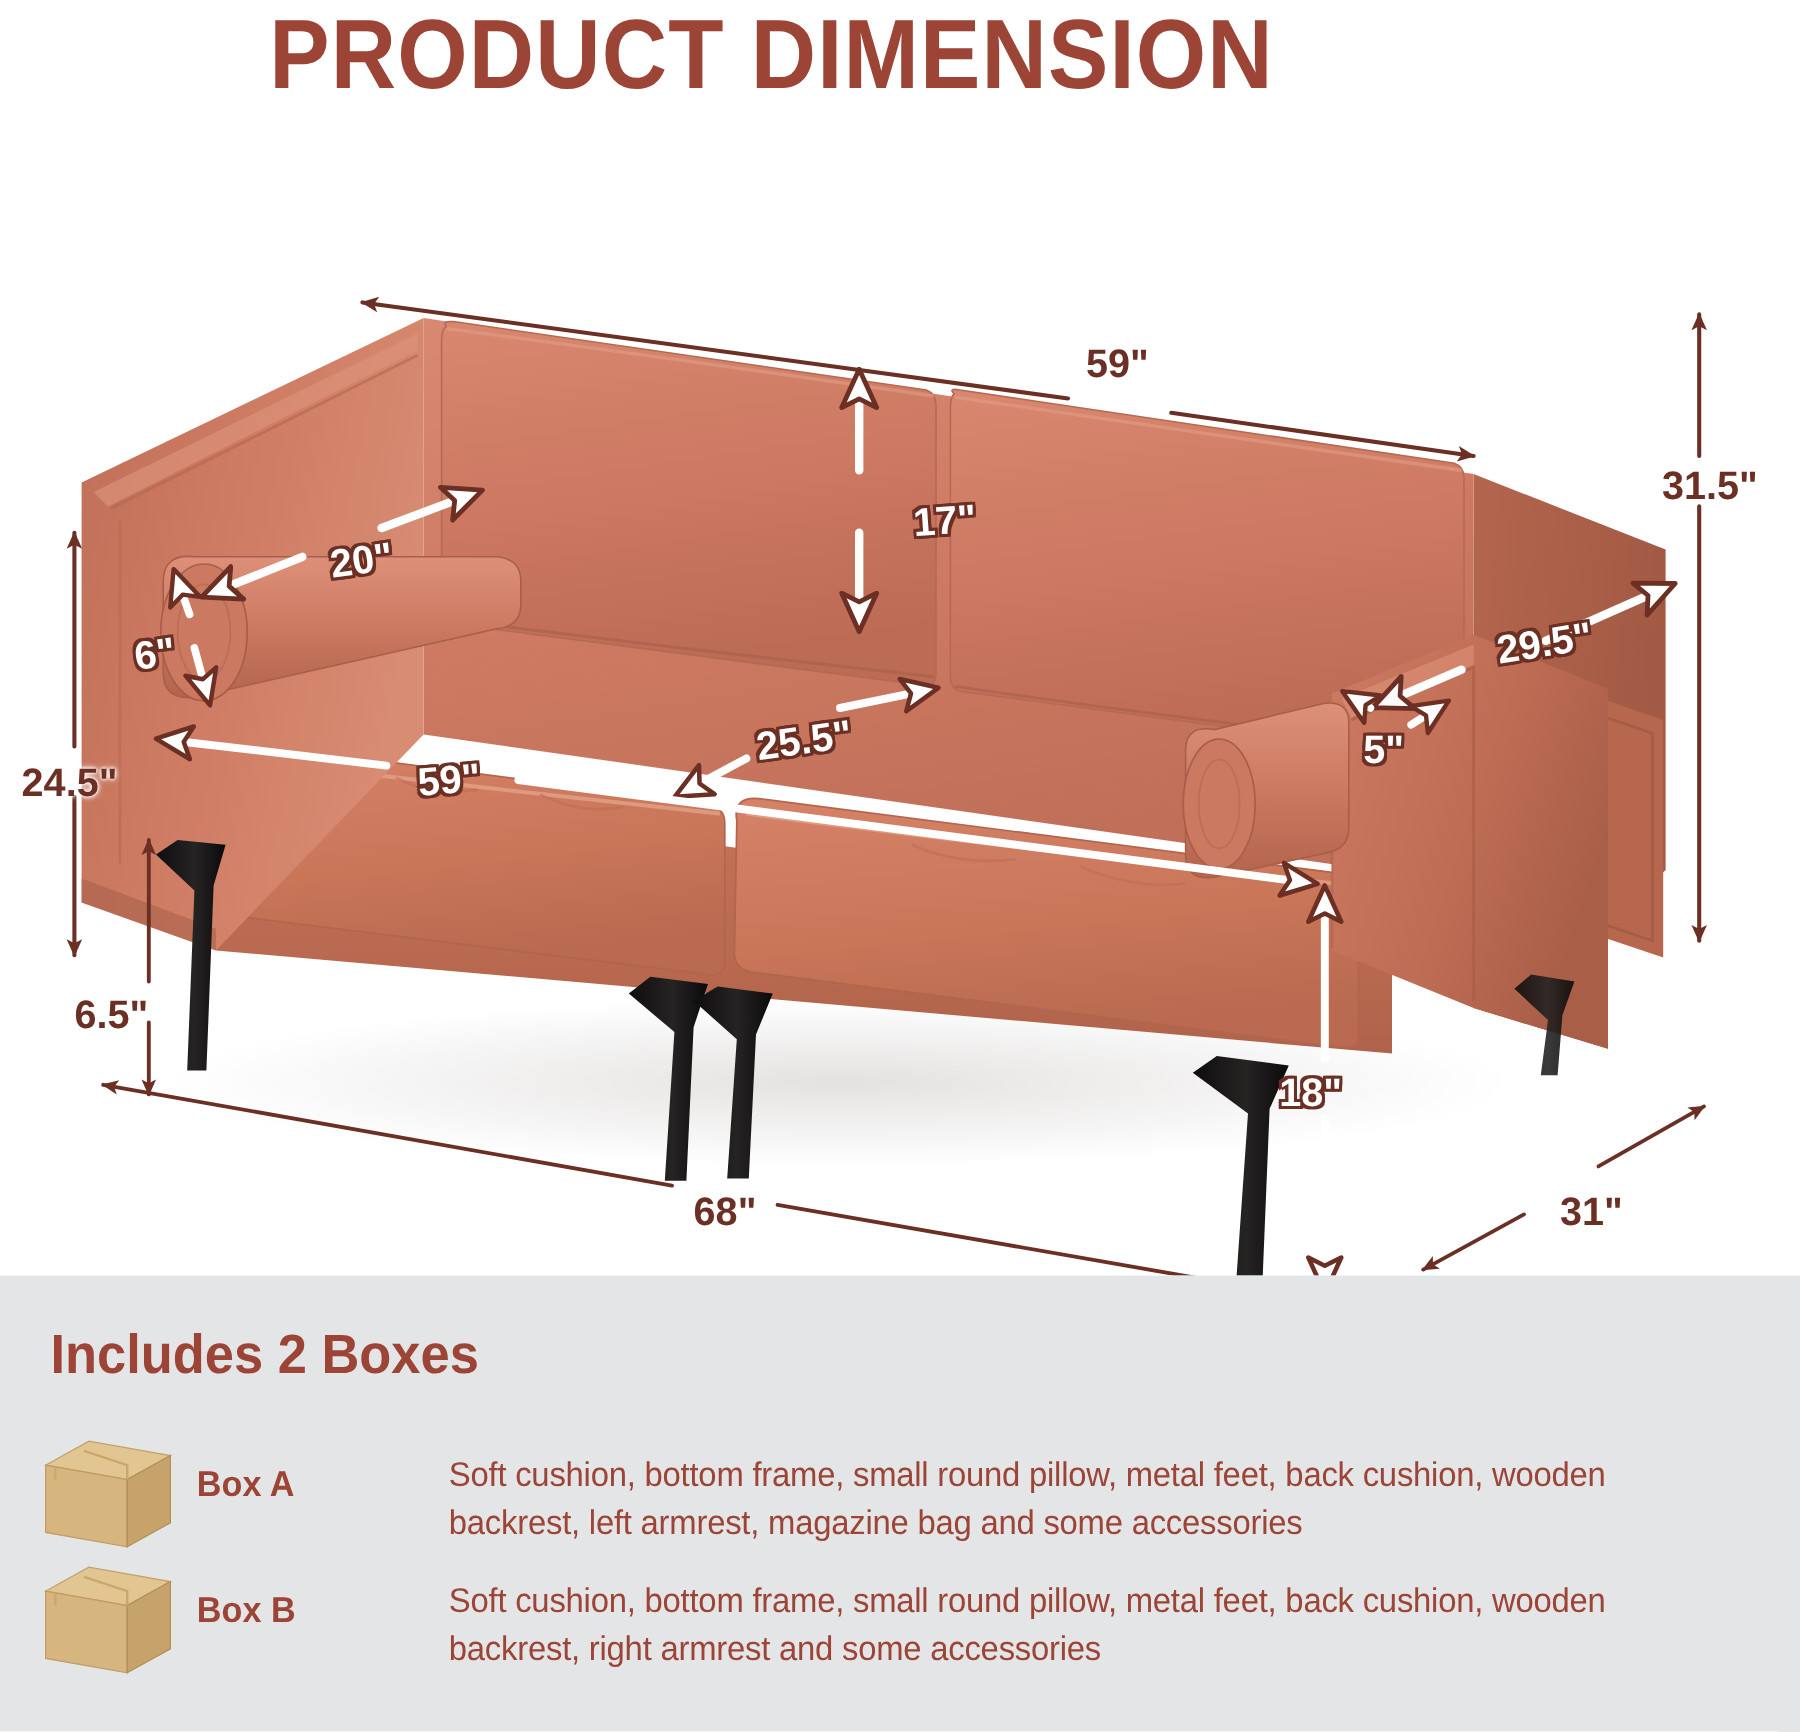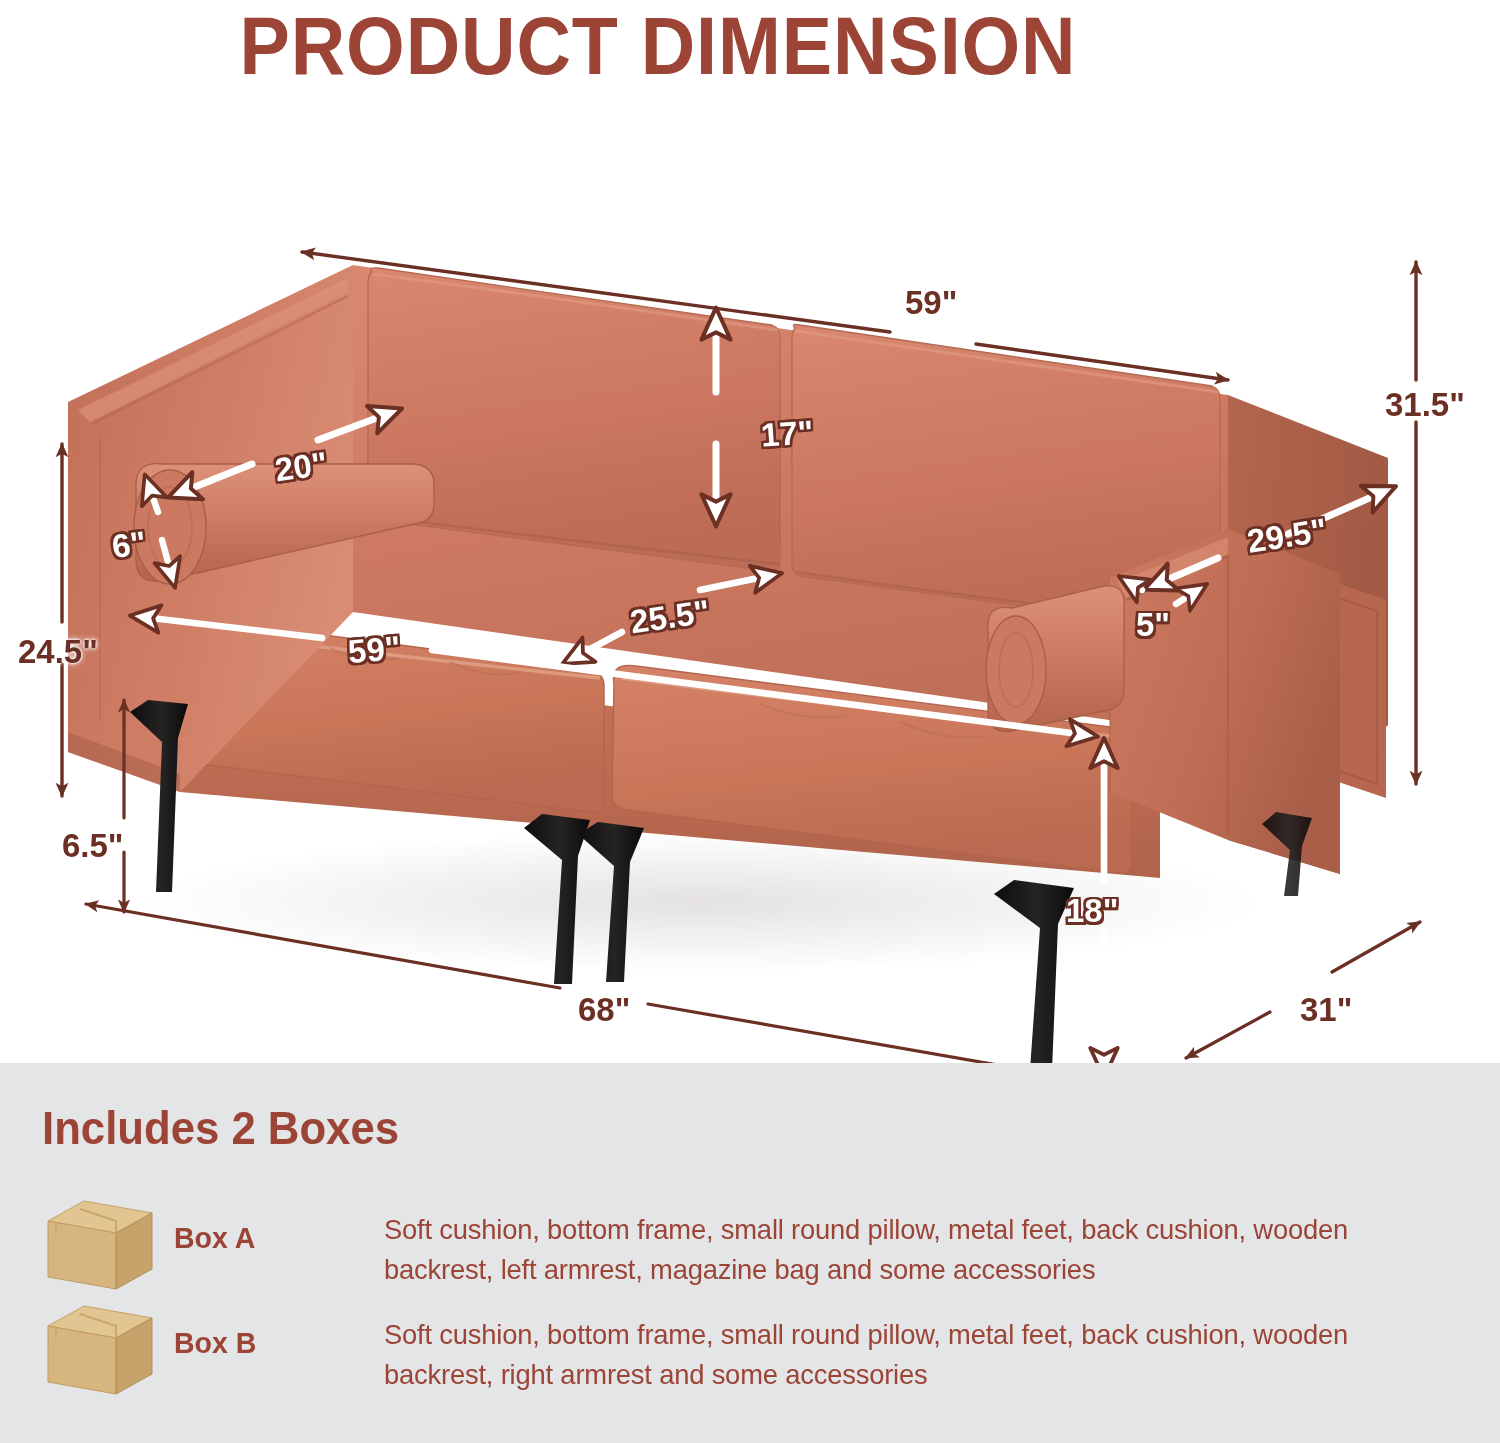--- a/index.html
+++ b/index.html
@@ -6,21 +6,21 @@
   html, body {
     width: 1500px; height: 1443px;
     background: #ffffff;
     font-family: "Liberation Sans", sans-serif;
     overflow: hidden;
   }
   #page { position: relative; width: 1500px; height: 1443px; background: #fff; }
 
   
   .title-bar {
-    position: absolute; left: 15px; top: 0; width: 1285px; height: 92px;
+    position: absolute; left: 0; top: 0; width: 1285px; height: 92px;
     display: flex; align-items: center; justify-content: center;
   }
   .title-text {
     font-family: "Liberation Sans Narrow", "Liberation Sans", sans-serif;
     font-weight: bold;
     font-size: 82px;
     letter-spacing: 1px;
     color: #9C4436;
     transform: scaleX(0.92);
     white-space: nowrap;
@@ -64,21 +64,21 @@
     font-family: "Liberation Sans Narrow", "Liberation Sans", sans-serif;
     font-weight: bold;
     font-size: 46px;
     color: #9C4436;
     letter-spacing: 0px;
     transform: scaleX(0.95);
     transform-origin: left center;
     line-height: 1;
   }
   .box-rows { position: absolute; left: 0; top: 130px; width: 1500px; }
-  .box-row { position: relative; display: flex; align-items: flex-start; height: 105px; margin-left: 10px; }
+  .box-row { position: relative; display: flex; align-items: flex-start; height: 105px; }
   .box-icon { position: relative; width: 130px; min-width: 130px; margin-left: 34px; padding-top: 4px; }
   .box-icon svg { display: block; }
   .box-label {
     width: 210px; min-width: 210px;
     font-family: "Liberation Sans Narrow", "Liberation Sans", sans-serif;
     font-weight: bold;
     font-size: 30px;
     color: #9C4436;
     padding-top: 28px;
     transform: scaleX(0.95);

